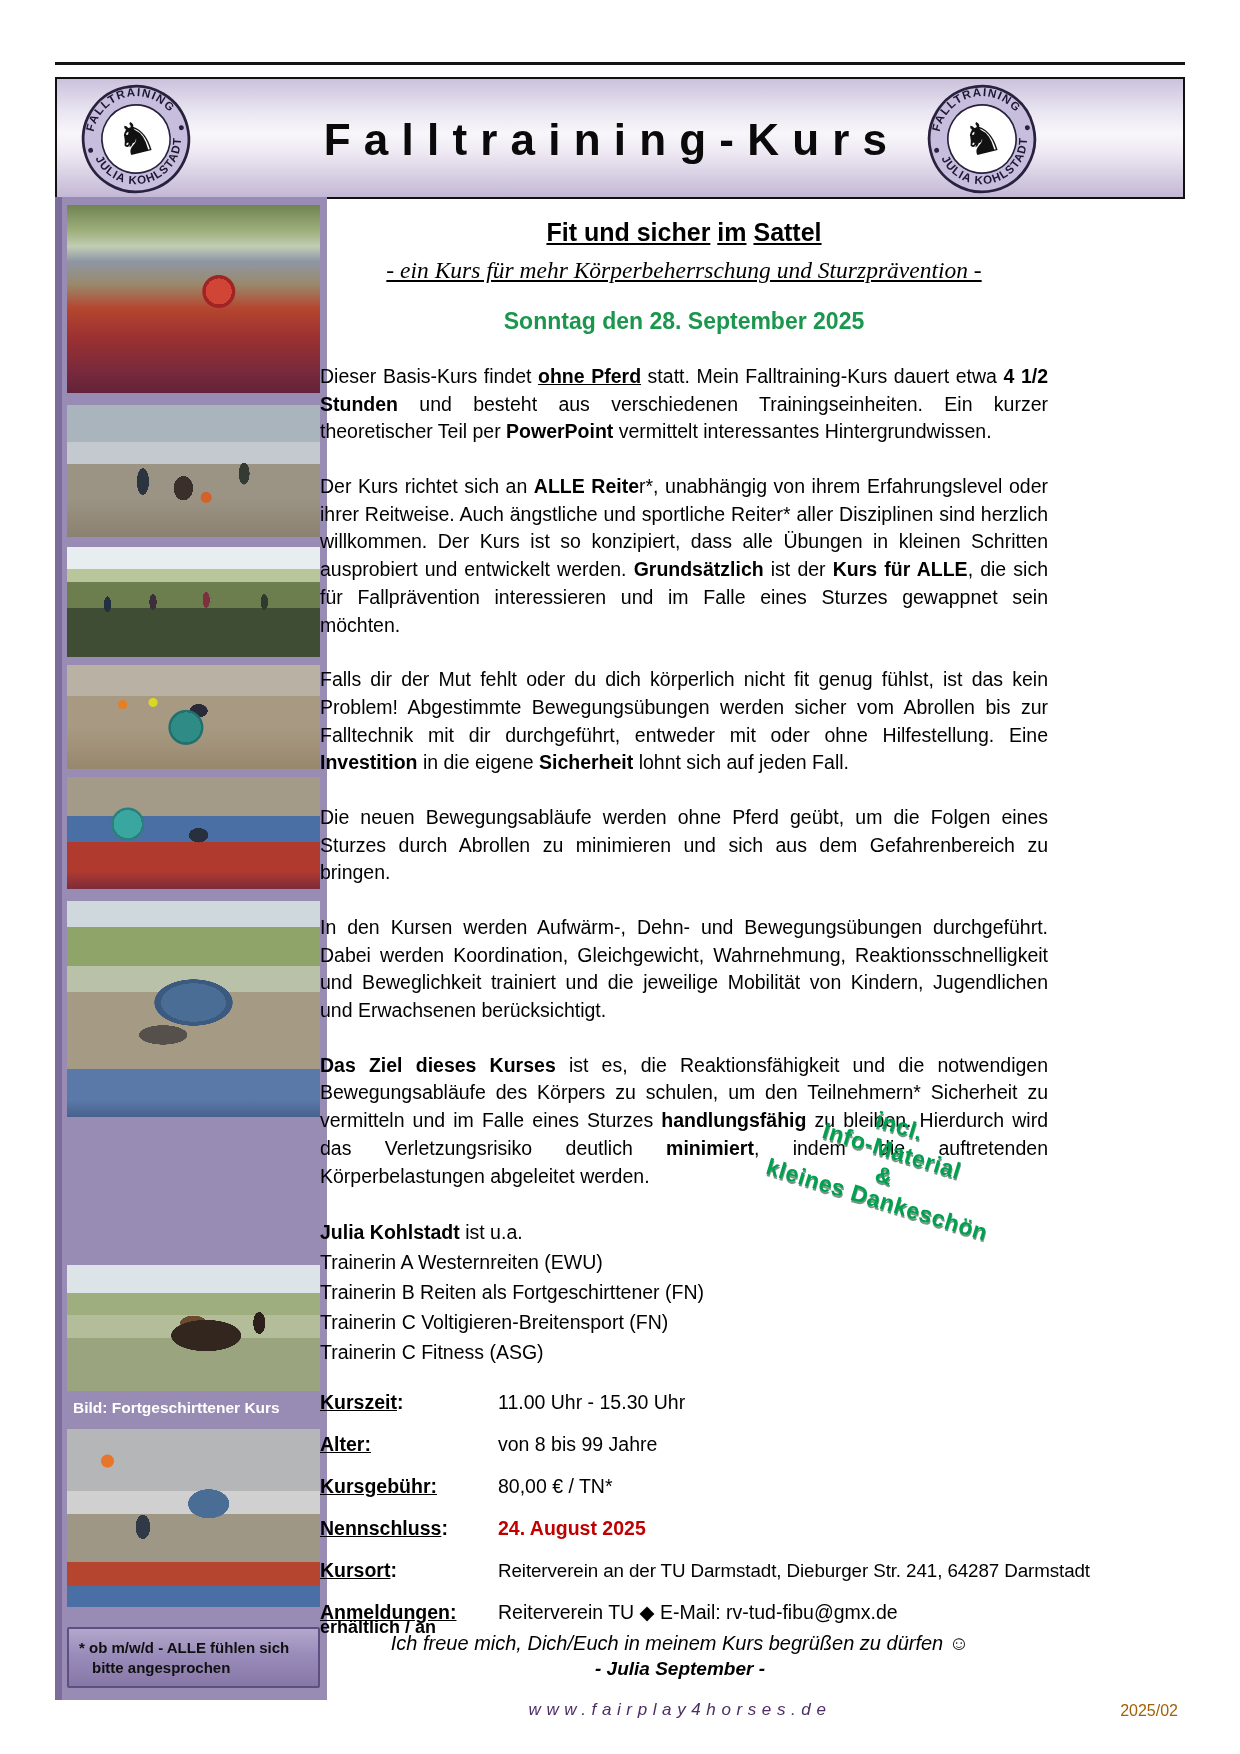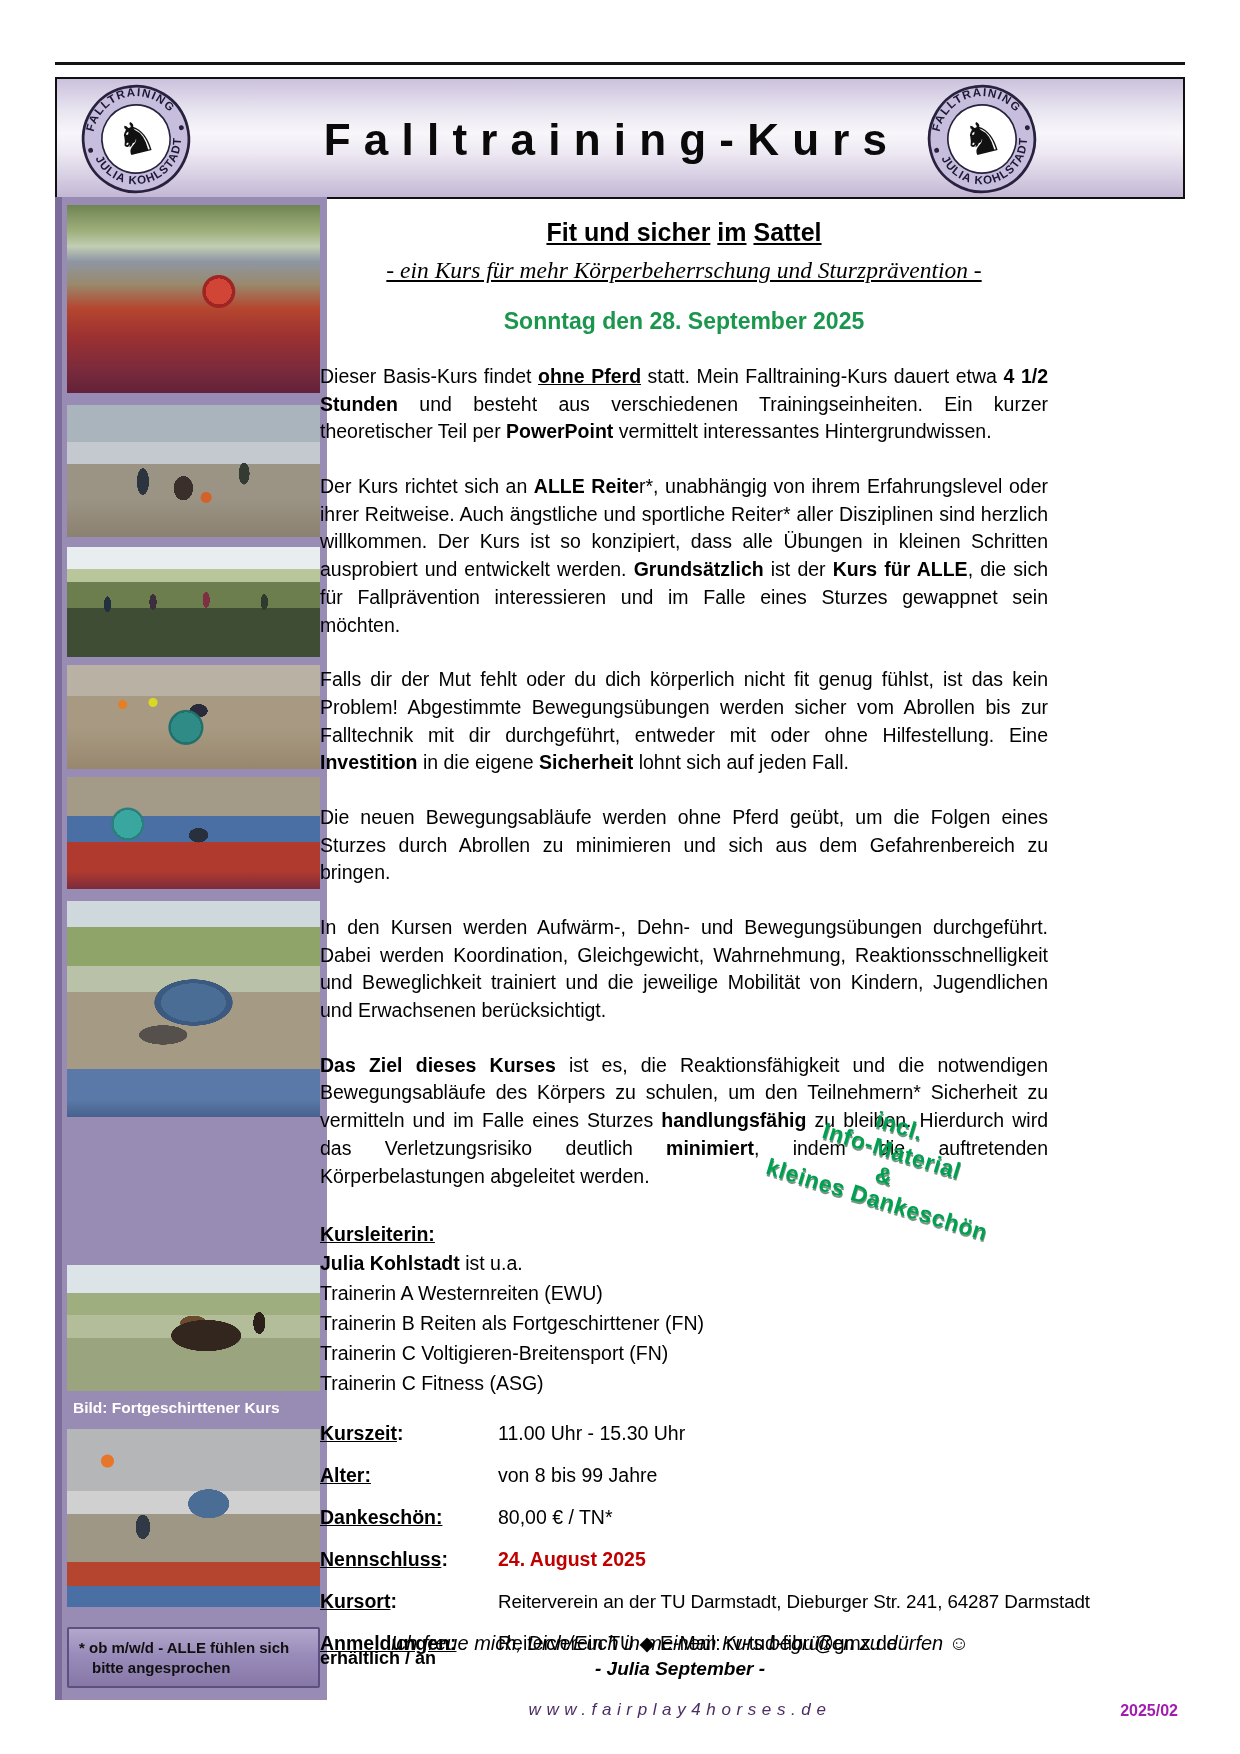--- a/index.html
+++ b/index.html
@@ -89,21 +89,21 @@
   .badge{position:absolute;left:718px;top:1112px;width:340px;transform:rotate(17deg);
          text-align:center;font-weight:bold;font-size:23px;line-height:1.12;color:#00a14e;
          letter-spacing:0.5px;text-shadow:1px 2px 0 rgba(8,60,34,0.55);}
 
   
   .closing{position:absolute;left:300px;top:1632px;width:760px;text-align:center;color:#000;}
   .closing .l1{font-style:italic;font-size:20px;}
   .closing .l2{font-style:italic;font-weight:bold;font-size:19px;margin-top:3px;}
   .site{position:absolute;left:300px;top:1700px;width:760px;text-align:center;
         font-style:italic;font-size:17px;letter-spacing:0.33em;color:#4b2d64;font-weight:500;}
-  .version{position:absolute;right:62px;top:1702px;font-size:16px;color:#a21caf;font-weight:bold;}
+  .version{position:absolute;right:62px;top:1702px;font-size:16px;color:#a16207;}
 </style>
 </head>
 <body>
 
 <div class="page">
 
   <div class="top-rule"></div>
 
   <div class="band">
     <div class="logo left">
@@ -168,38 +168,37 @@
     <div class="h-sub">- ein Kurs für mehr Körperbeherrschung und Sturzprävention -</div>
     <div class="h-date">Sonntag den 28. September 2025</div>
 
     <p class="para"><span>Dieser Basis-Kurs findet </span><span style="font-weight: bold; text-decoration: underline;">ohne Pferd</span><span> statt. Mein Falltraining-Kurs dauert etwa </span><span style="font-weight: bold;">4 1/2 Stunden</span><span> und besteht aus verschiedenen Trainingseinheiten. Ein kurzer theoretischer Teil per </span><span style="font-weight: bold;">PowerPoint</span><span> vermittelt interessantes Hintergrundwissen.</span></p>
     <p class="para"><span>Der Kurs richtet sich an </span><span style="font-weight: bold;">ALLE Reite</span><span>r*, unabhängig von ihrem Erfahrungslevel oder ihrer Reitweise. Auch ängstliche und sportliche Reiter* aller Disziplinen sind herzlich willkommen. Der Kurs ist so konzipiert, dass alle Übungen in kleinen Schritten ausprobiert und entwickelt werden. </span><span style="font-weight: bold;">Grundsätzlich</span><span> ist der </span><span style="font-weight: bold;">Kurs für ALLE</span><span>, die sich für Fallprävention interessieren und im Falle eines Sturzes gewappnet sein möchten.</span></p>
     <p class="para"><span>Falls dir der Mut fehlt oder du dich körperlich nicht fit genug fühlst, ist das kein Problem! Abgestimmte Bewegungsübungen werden sicher vom Abrollen bis zur Falltechnik mit dir durchgeführt, entweder mit oder ohne Hilfestellung. Eine </span><span style="font-weight: bold;">Investition</span><span> in die eigene </span><span style="font-weight: bold;">Sicherheit</span><span> lohnt sich auf jeden Fall.</span></p>
     <p class="para"><span>Die neuen Bewegungsabläufe werden ohne Pferd geübt, um die Folgen eines Sturzes durch Abrollen zu minimieren und sich aus dem Gefahrenbereich zu bringen.</span></p>
     <p class="para"><span>In den Kursen werden Aufwärm-, Dehn- und Bewegungsübungen durchgeführt. Dabei werden Koordination, Gleichgewicht, Wahrnehmung, Reaktionsschnelligkeit und Beweglichkeit trainiert und die jeweilige Mobilität von Kindern, Jugendlichen und Erwachsenen berücksichtigt.</span></p>
     <p class="para"><span style="font-weight: bold;">Das Ziel dieses Kurses</span><span> ist es, die Reaktionsfähigkeit und die notwendigen Bewegungsabläufe des Körpers zu schulen, um den Teilnehmern* Sicherheit zu vermitteln und im Falle eines Sturzes </span><span style="font-weight: bold;">handlungsfähig</span><span> zu bleiben. Hierdurch wird das Verletzungsrisiko deutlich </span><span style="font-weight: bold;">minimiert</span><span>, indem die auftretenden Körperbelastungen abgeleitet werden.</span></p>
 
-    <div class="kurs-head">Kursleiterin:</div>
     <div class="kurs-line"><span style="font-weight: bold;">Julia Kohlstadt</span><span> ist u.a.</span></div>
     <div class="kurs-line">Trainerin A Westernreiten (EWU)</div>
     <div class="kurs-line">Trainerin B Reiten als Fortgeschirttener (FN)</div>
     <div class="kurs-line">Trainerin C Voltigieren-Breitensport (FN)</div>
     <div class="kurs-line">Trainerin C Fitness (ASG)</div>
 
     <div class="details">
       <div class="detail-row">
         <div class="detail-labelcol"><span class="dl">Kurszeit</span><span class="dcolon">:</span></div>
         <div class="detail-value">11.00 Uhr - 15.30 Uhr</div>
       </div>
       <div class="detail-row">
         <div class="detail-labelcol"><span class="dl">Alter:</span><span class="dcolon"></span></div>
         <div class="detail-value">von 8 bis 99 Jahre</div>
       </div>
       <div class="detail-row">
-        <div class="detail-labelcol"><span class="dl">Dankeschön:</span><span class="dcolon"></span></div>
+        <div class="detail-labelcol"><span class="dl">Kursgebühr:</span><span class="dcolon"></span></div>
         <div class="detail-value">80,00 € / TN*</div>
       </div>
       <div class="detail-row">
         <div class="detail-labelcol"><span class="dl">Nennschluss</span><span class="dcolon">:</span></div>
         <div class="detail-value red">24. August 2025</div>
       </div>
       <div class="detail-row">
         <div class="detail-labelcol"><span class="dl">Kursort</span><span class="dcolon">:</span></div>
         <div class="detail-value tight">Reiterverein an der TU Darmstadt, Dieburger Str. 241, 64287 Darmstadt</div>
       </div>

